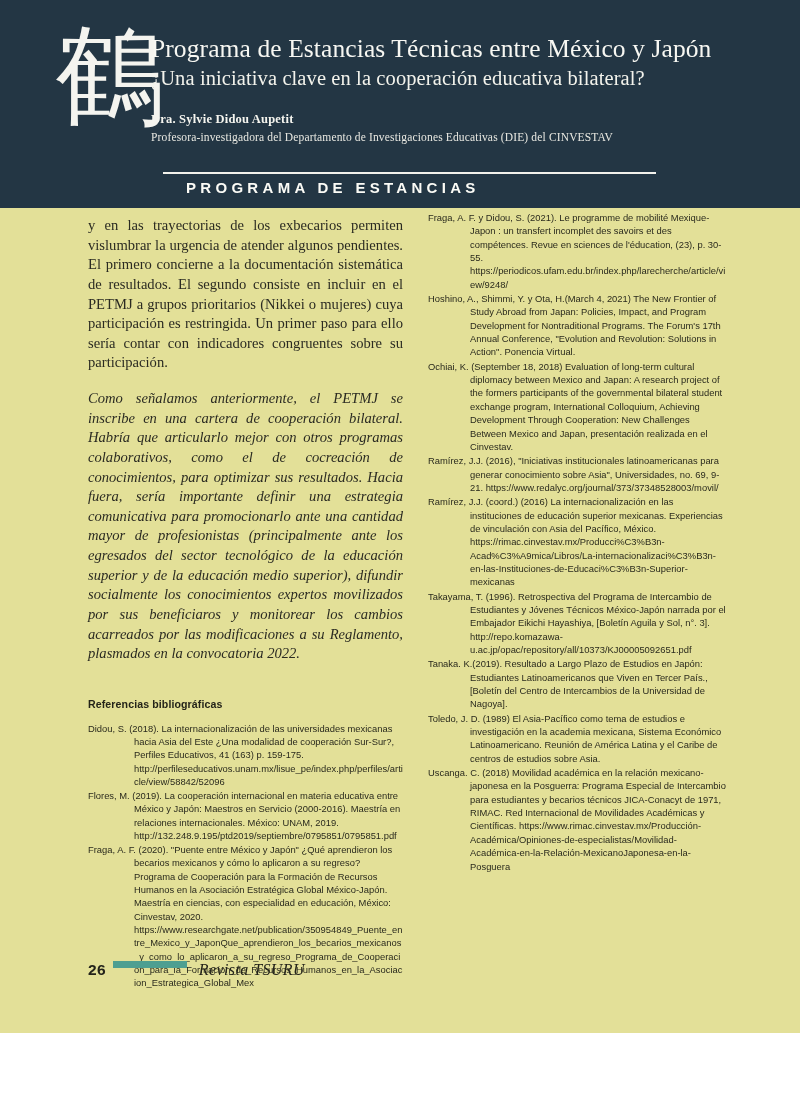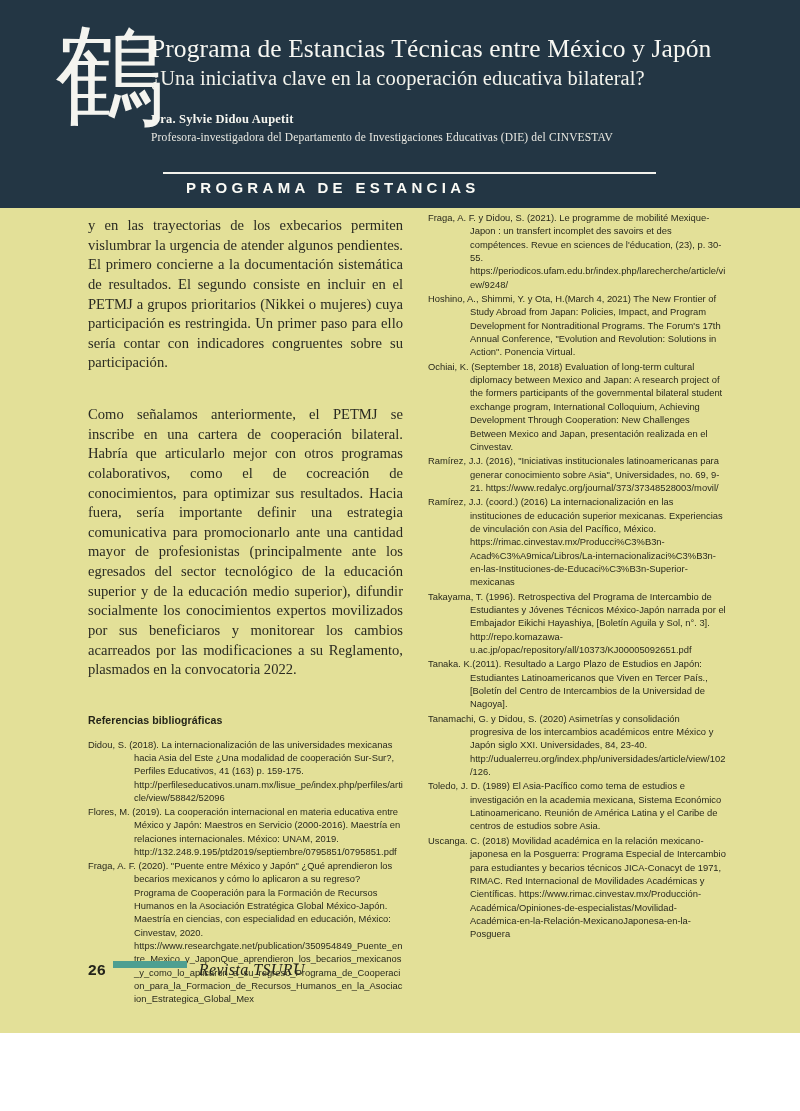--- a/index.html
+++ b/index.html
@@ -136,21 +136,21 @@
   
   .prose p {
     font-family: "Liberation Serif", serif;
     font-size: 14.6px;
     line-height: 1.345;
     color: #2b2b22;
     margin: 0 0 0 0;
     text-align: justify;
     text-justify: inter-word;
   }
-  .prose p.spaced { margin-top: 32px; }
+  .prose p.spaced { margin-top: 16px; font-style: italic; }
 
   
   .refs-heading {
     font-family: "Liberation Sans", sans-serif;
     font-size: 10.6px;
     font-weight: bold;
     color: #242419;
     margin-top: 34px;
     margin-bottom: 12px;
     letter-spacing: 0.1px;
@@ -247,22 +247,21 @@
     </div>
 
     <div class="col-right">
       <ul class="ref-list">
         <li class="ref">Fraga, A. F. y Didou, S. (2021). Le programme de mobilité Mexique-Japon : un transfert incomplet des savoirs et des compétences. Revue en sciences de l'éducation,  (23), p. 30-55. https://periodicos.ufam.edu.br/index.php/larecherche/article/view/9248/</li>
         <li class="ref">Hoshino, A., Shimmi, Y. y Ota, H.(March 4, 2021) The New Frontier of Study Abroad from Japan: Policies, Impact, and Program Development for Nontraditional Programs. The Forum's 17th Annual Conference, "Evolution and Revolution: Solutions in Action". Ponencia Virtual.</li>
         <li class="ref">Ochiai, K. (September 18, 2018) Evaluation of long-term cultural diplomacy between Mexico and Japan: A research project of the formers participants of the governmental bilateral student exchange program, International Colloquium, Achieving Development Through Cooperation: New Challenges Between Mexico and Japan, presentación realizada en el Cinvestav.</li>
         <li class="ref">Ramírez, J.J. (2016), "Iniciativas institucionales latinoamericanas para generar conocimiento sobre Asia", Universidades, no. 69, 9-21. https://www.redalyc.org/journal/373/37348528003/movil/</li>
         <li class="ref">Ramírez, J.J. (coord.) (2016) La internacionalización en las instituciones de educación superior mexicanas. Experiencias de vinculación con Asia del Pacífico, México. https://rimac.cinvestav.mx/Producci%C3%B3n-Acad%C3%A9mica/Libros/La-internacionalizaci%C3%B3n-en-las-Instituciones-de-Educaci%C3%B3n-Superior-mexicanas</li>
         <li class="ref">Takayama, T. (1996). Retrospectiva del Programa de Intercambio de Estudiantes y Jóvenes Técnicos México-Japón narrada por el Embajador Eikichi Hayashiya, [Boletín Aguila y Sol, n°. 3]. http://repo.komazawa-u.ac.jp/opac/repository/all/10373/KJ00005092651.pdf</li>
-        <li class="ref">Tanaka. K.(2011). Resultado a Largo Plazo de Estudios en Japón: Estudiantes Latinoamericanos que Viven en Tercer País., [Boletín del Centro de Intercambios de la Universidad de Nagoya].</li>
-        <li class="ref">Tanamachi, G. y Didou, S. (2020) Asimetrías y consolidación progresiva de los intercambios académicos entre México y Japón siglo XXI. Universidades, 84, 23-40. http://udualerreu.org/index.php/universidades/article/view/102/126.</li>
+        <li class="ref">Tanaka. K.(2019). Resultado a Largo Plazo de Estudios en Japón: Estudiantes Latinoamericanos que Viven en Tercer País., [Boletín del Centro de Intercambios de la Universidad de Nagoya].</li>
         <li class="ref">Toledo, J. D. (1989) El Asia-Pacífico como tema de estudios e investigación en la academia mexicana, Sistema Económico Latinoamericano. Reunión de América Latina y el Caribe de centros de estudios sobre Asia.</li>
         <li class="ref">Uscanga. C. (2018) Movilidad académica en la relación mexicano-japonesa en la Posguerra: Programa Especial de Intercambio para estudiantes y becarios técnicos JICA-Conacyt de 1971, RIMAC. Red Internacional de Movilidades Académicas y Científicas. https://www.rimac.cinvestav.mx/Producción-Académica/Opiniones-de-especialistas/Movilidad-Académica-en-la-Relación-MexicanoJaponesa-en-la-Posguera</li>
       </ul>
     </div>
   </div>
 
   <div class="footer">
     <span class="folio">26</span>
     <span class="folio-bar"></span>
     <span class="journal">Revista TSURU</span>

